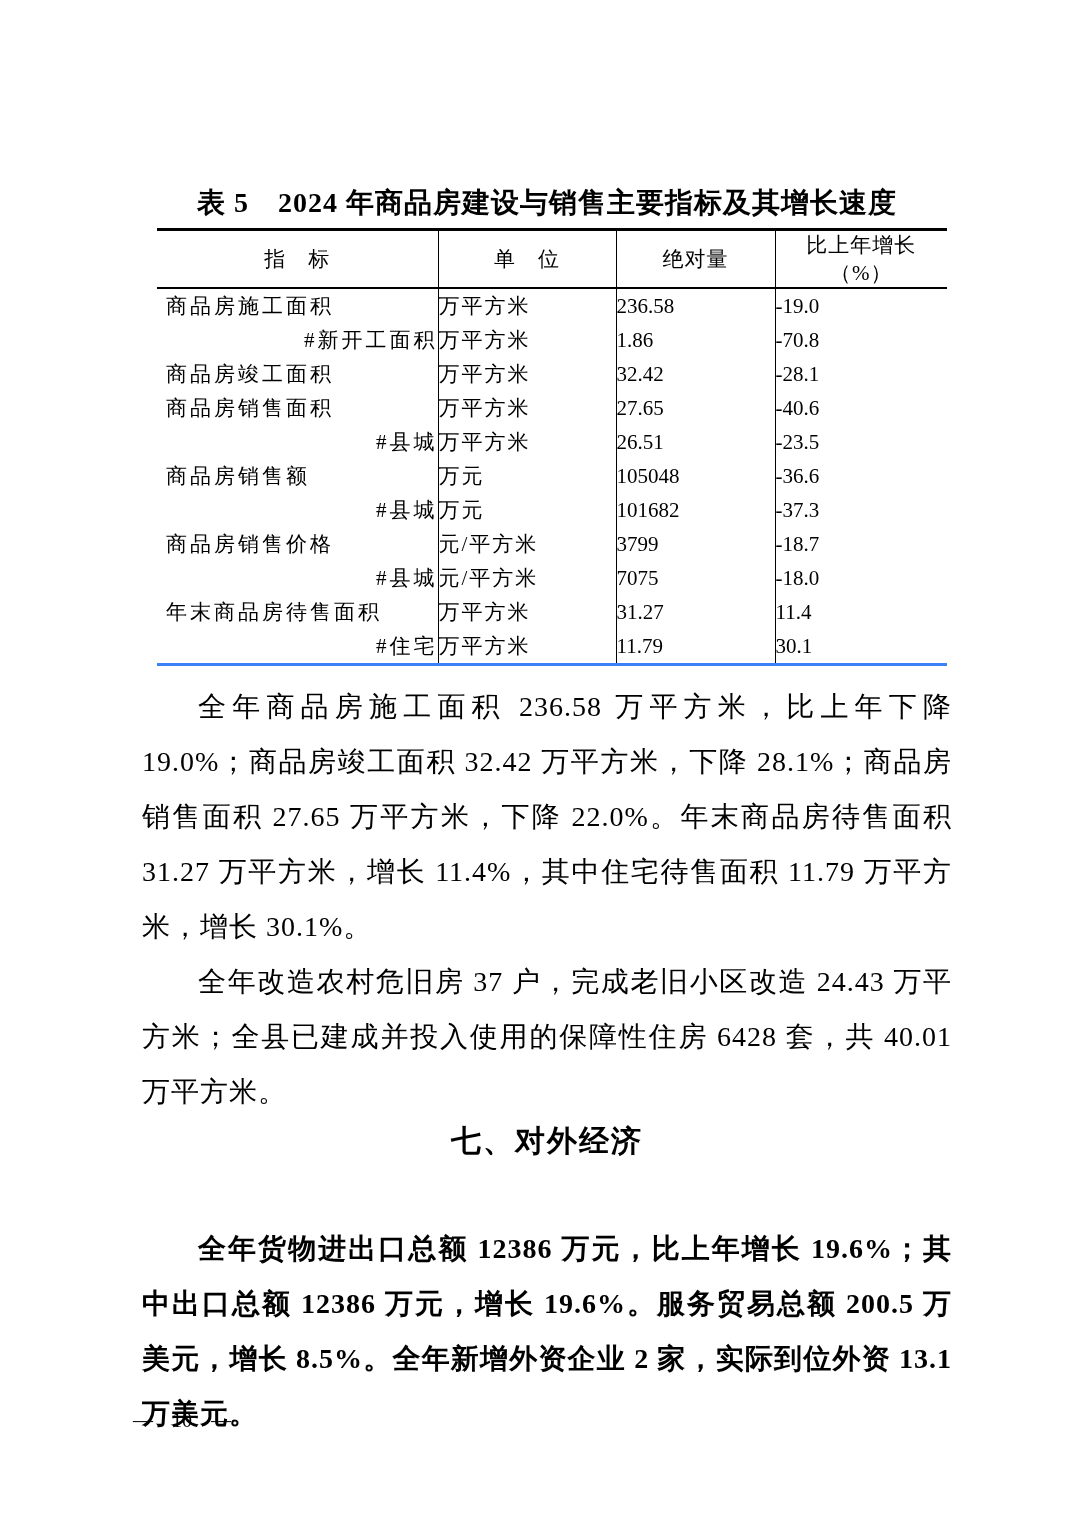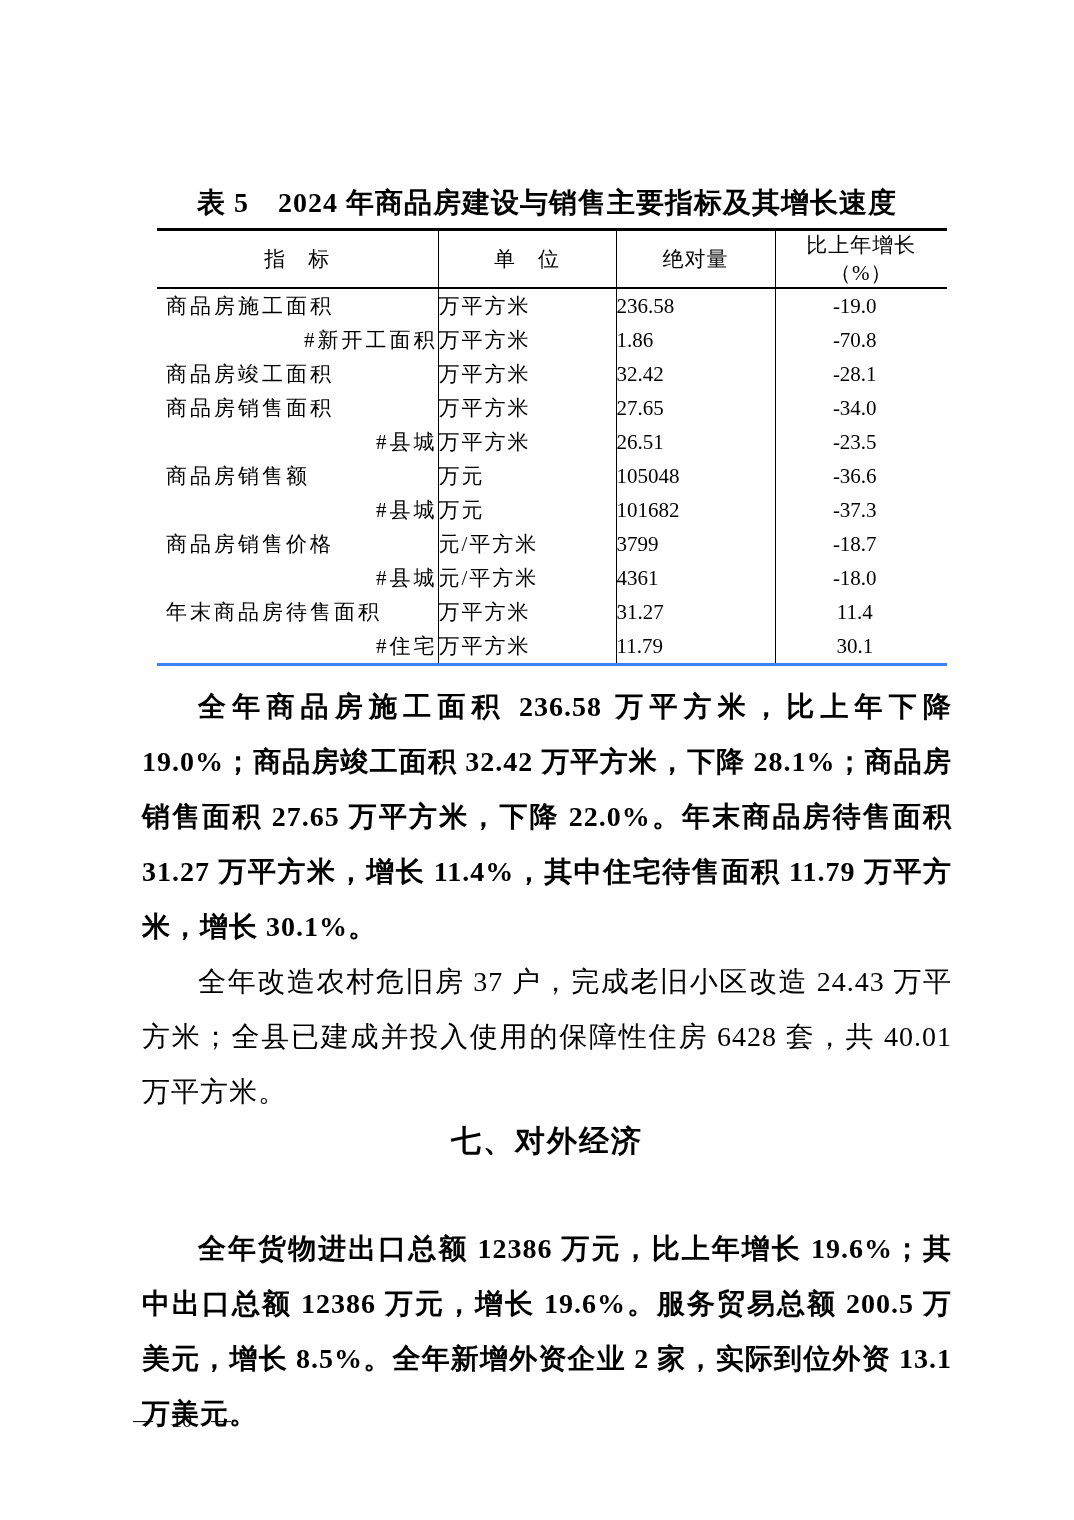--- a/index.html
+++ b/index.html
@@ -30,28 +30,28 @@
   .stats-table th {
     font-weight:normal; height:54px; text-align:center;
     border-bottom:2px solid #000; letter-spacing:1px; padding:0 2px;
   }
   .stats-table td { height:34px; padding:0; }
   .stats-table th + th, .stats-table td + td { border-left:1px solid #000; }
   .c-ind  { text-align:left; padding-left:9px !important; letter-spacing:3px; }
   .c-ind.indent { padding-left:29px !important;text-align:right; }
   .c-unit { letter-spacing:2px; }
   .c-abs  { text-align:left; padding-right:14px !important; }
-  .c-gr   { text-align:center; padding-right:13px !important; }
+  .c-gr   { text-align:left; padding-right:13px !important; }
 
   
   .body-para {
     font-size:28px; line-height:55px; margin:0;
     text-align:justify; text-indent:56px; letter-spacing:1px;
   }
-  .paras-before .body-para:first-child { margin-top:13px;font-weight:bold; }
+  .paras-before .body-para:first-child { margin-top:13px; }
   .paras-after  .body-para:first-child { margin-top:64px;font-weight:bold; }
 
   
   .section-heading {
     font-family:"Liberation Sans","DejaVu Sans",sans-serif;
     font-weight:bold; font-size:30px; line-height:32px;
     text-align:center; margin:6px 0 0 0; letter-spacing:2px;
   }
 
   
@@ -103,21 +103,21 @@
             <td class="c-ind">商品房竣工面积</td>
             <td class="c-unit">万平方米</td>
             <td class="c-abs">32.42</td>
             <td class="c-gr">-28.1</td>
           </tr>
 
           <tr>
             <td class="c-ind">商品房销售面积</td>
             <td class="c-unit">万平方米</td>
             <td class="c-abs">27.65</td>
-            <td class="c-gr">-34.0</td>
+            <td class="c-gr">-40.6</td>
           </tr>
 
           <tr>
             <td class="c-ind indent">#县城</td>
             <td class="c-unit">万平方米</td>
             <td class="c-abs">26.51</td>
             <td class="c-gr">-23.5</td>
           </tr>
 
           <tr>
@@ -137,21 +137,21 @@
           <tr>
             <td class="c-ind">商品房销售价格</td>
             <td class="c-unit">元/平方米</td>
             <td class="c-abs">3799</td>
             <td class="c-gr">-18.7</td>
           </tr>
 
           <tr>
             <td class="c-ind indent">#县城</td>
             <td class="c-unit">元/平方米</td>
-            <td class="c-abs">4361</td>
+            <td class="c-abs">7075</td>
             <td class="c-gr">-18.0</td>
           </tr>
 
           <tr>
             <td class="c-ind">年末商品房待售面积</td>
             <td class="c-unit">万平方米</td>
             <td class="c-abs">31.27</td>
             <td class="c-gr">11.4</td>
           </tr>
 

